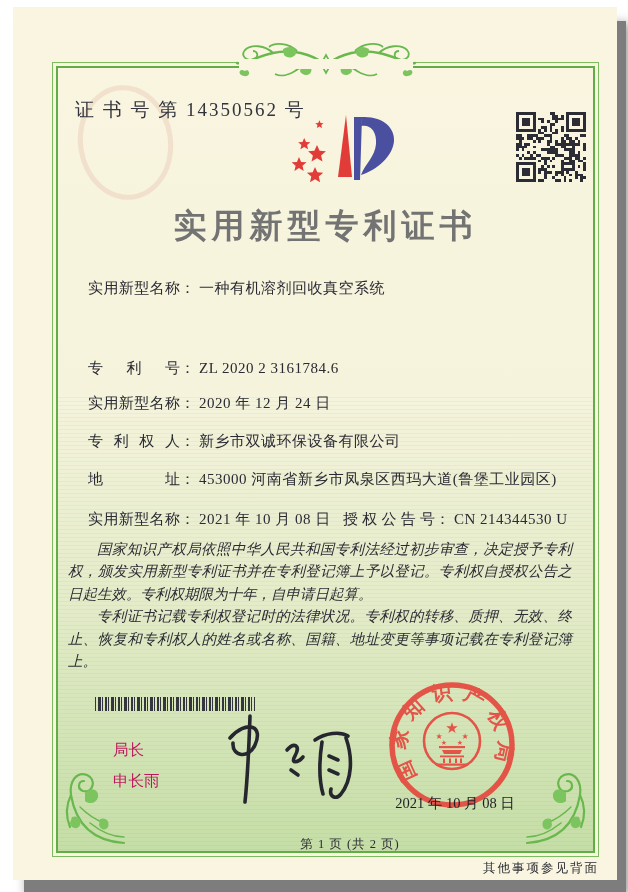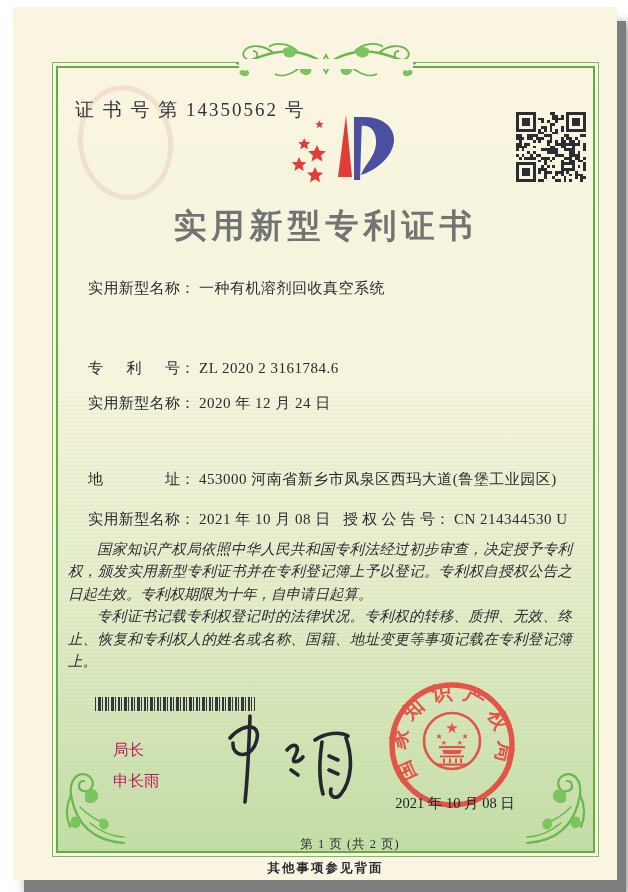--- a/index.html
+++ b/index.html
@@ -70,22 +70,22 @@
   .seal{position:absolute;left:369px;top:668px;width:140px;height:140px;opacity:.92;}
   .seal-date{
     position:absolute;left:372px;top:787px;width:140px;text-align:center;
     font-size:14.5px;color:#1f1f26;white-space:nowrap;
   }
   .page-info{
     position:absolute;left:39px;top:829px;width:596px;text-align:center;
     font-size:12.5px;color:#2b2b33;letter-spacing:1px;
   }
   .back-note{
-    position:absolute;left:39px;top:853px;width:547px;text-align:center;
-    font-size:12.5px;color:#2b2b33;letter-spacing:2px;font-weight:bold;
+    position:absolute;left:39px;top:853px;width:547px;text-align:right;
+    font-size:12.5px;color:#2b2b33;letter-spacing:2px;
   }
   .corner-fl{position:absolute;width:72px;height:88px;}
   .corner-fl.left{left:2px;bottom:2px;}
   .corner-fl.right{right:2px;bottom:2px;transform:scaleX(-1);}
 </style>
 </head>
 <body>
 
 <div class="paper">
 
@@ -380,20 +380,23 @@
 
   <div class="frow" style="top:272px">
     <span class="flabel">实用新型名称</span><span class="colon">：</span><span class="fvalue">一种有机溶剂回收真空系统</span>
   </div>
   <div class="frow" style="top:352px">
     <span class="flabel">专利号</span><span class="colon">：</span><span class="fvalue">ZL 2020 2 3161784.6</span>
   </div>
   <div class="frow" style="top:387px">
     <span class="flabel">实用新型名称</span><span class="colon">：</span><span class="fvalue">2020 年 12 月 24 日</span>
   </div>
+  <div class="frow" style="top:425px">
+    <span class="flabel">专利权人</span><span class="colon">：</span><span class="fvalue">新乡市双诚环保设备有限公司</span>
+  </div>
   <div class="frow" style="top:463px">
     <span class="flabel">地址</span><span class="colon">：</span><span class="fvalue">453000 河南省新乡市凤泉区西玛大道(鲁堡工业园区)</span>
   </div>
   <div class="frow" style="top:503px">
     <span class="flabel">实用新型名称</span><span class="colon">：</span><span class="fvalue">2021 年 10 月 08 日</span>
     <span class="grant-no"><span class="flabel">授权公告号</span><span class="colon">：</span><span class="fvalue">CN 214344530 U</span></span>
   </div>
 
   <div class="paras">
     <p>国家知识产权局依照中华人民共和国专利法经过初步审查，决定授予专利权，颁发实用新型专利证书并在专利登记簿上予以登记。专利权自授权公告之日起生效。专利权期限为十年，自申请日起算。</p>

